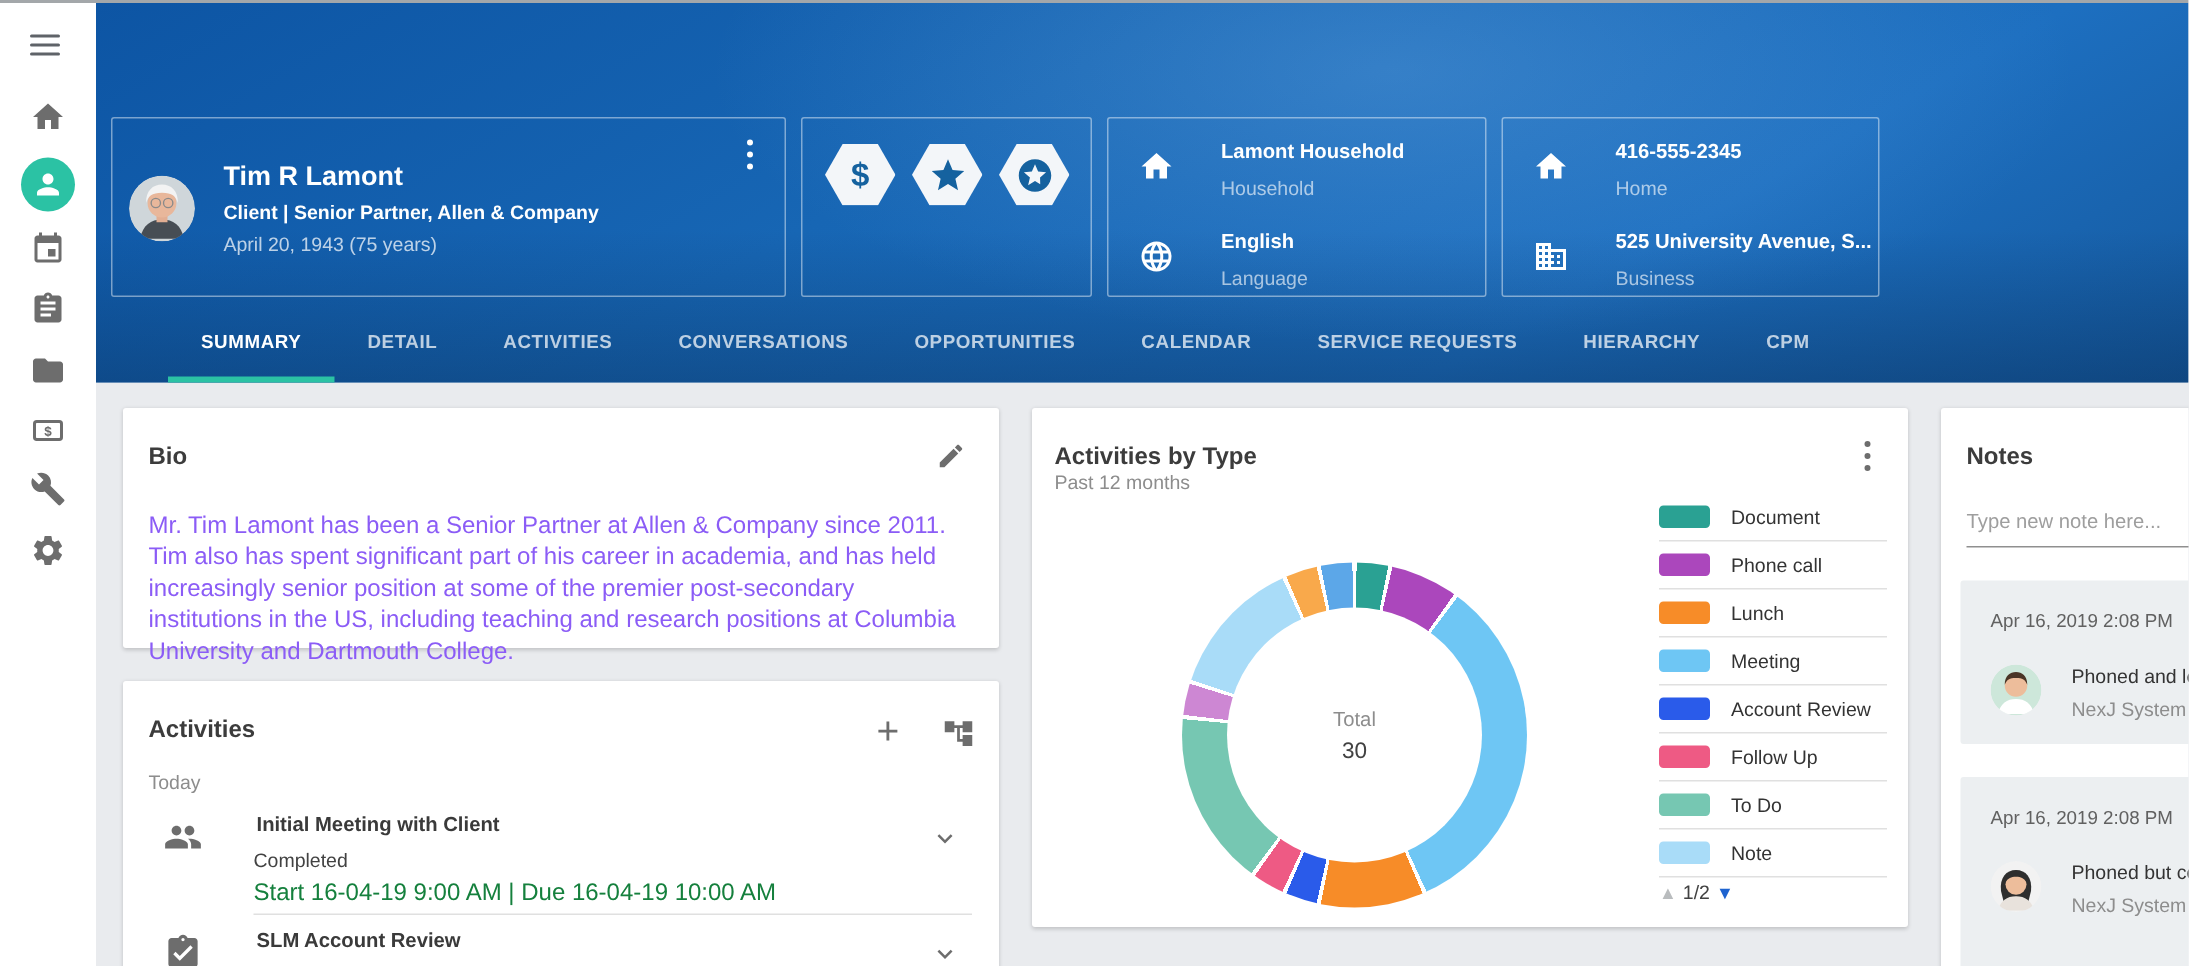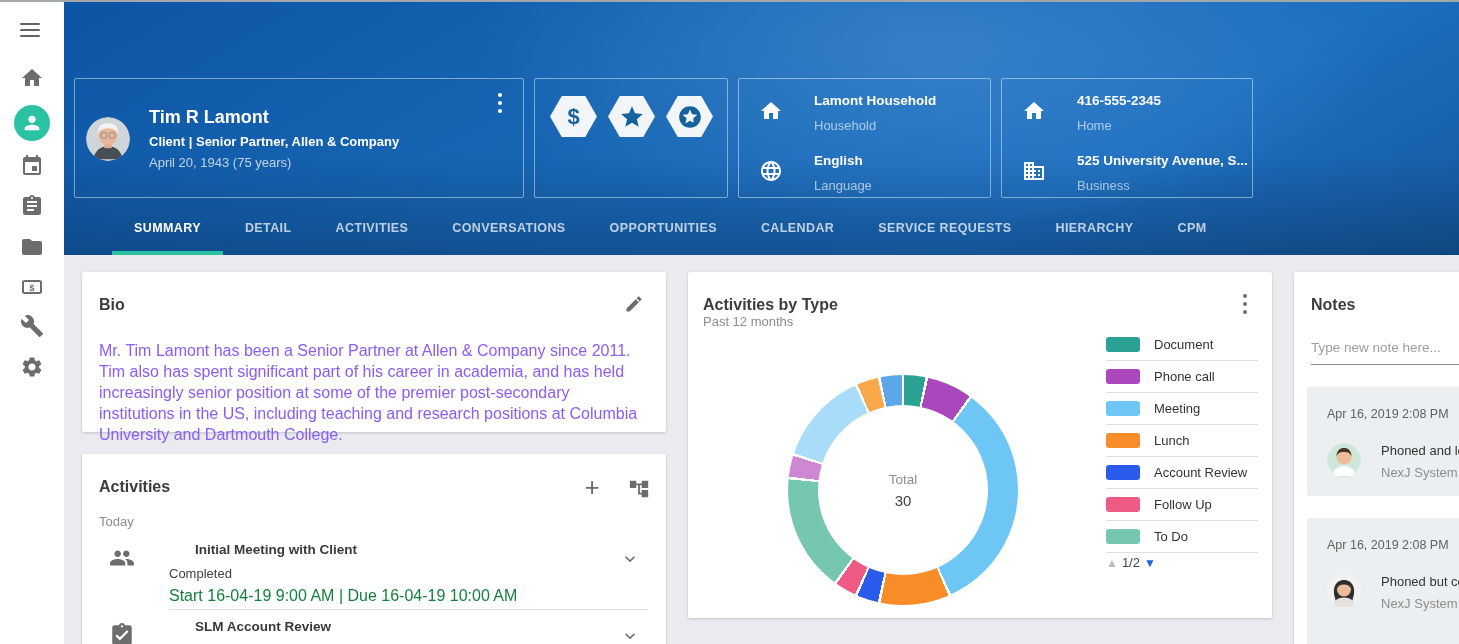--- a/index.html
+++ b/index.html
@@ -80,21 +80,21 @@
   .edit-ic svg { width:20px; height:20px; fill:#6d6d6d; }
 
   .act-card { top:199px; width:584px; height:260px; padding:24px 18px 0 17px; }
   .act-plus { position:absolute; right:62px; top:22px; width:24px; height:24px; cursor:pointer; color:#6d6d6d; font-size:26px; font-weight:normal; line-height:22px; text-align:center; }
   .act-tree { position:absolute; right:16px; top:24px; width:22px; height:22px; cursor:pointer; }
   .act-tree svg { width:22px; height:22px; fill:#6d6d6d; }
   .act-group { margin-top:18px; font-size:13px; color:#8d8d8d; }
   .act-item { position:relative; min-height:76px; cursor:pointer; }
   .act-item .aicon { position:absolute; left:10px; top:12px; width:26px; height:26px; }
   .act-item .aicon svg { width:26px; height:26px; fill:#6d6d6d; }
-  .act-item .atitle { position:absolute; left:86px; top:9px; font-size:13.5px; font-weight:bold; color:#3a3a3a;padding-left:10px; }
+  .act-item .atitle { position:absolute; left:62px; top:9px; font-size:13.5px; font-weight:bold; color:#3a3a3a;padding-left:10px; }
   .act-item .astatus { position:absolute; left:70px; top:33px; font-size:13px; color:#424242; }
   .act-item .adates { position:absolute; left:70px; top:54px; font-size:16px; color:#15803d; }
   .act-item .chev { position:absolute; right:8px; top:16px; width:20px; height:20px; }
   .act-item .chev svg { width:20px; height:20px; fill:#6d6d6d; }
   .act-div { margin-left:70px; border-bottom:1px solid #e0e0e0; }
 
   
   .col2-card { left:624px; top:17px; width:584px; height:346px; padding:24px 18px 0 15px; }
   .chart-sub { font-size:13px; color:#8d8d8d; }
   .donut-wrap { position:absolute; left:100px; top:103px; width:230px; height:230px; }
@@ -354,38 +354,42 @@
     <div class="legend">
       <div class="lg-row">
           <span class="sw" style="background: rgb(42, 161, 147);"></span>
           <span class="lg-label">Document</span>
         </div>
       <div class="lg-row">
           <span class="sw" style="background: rgb(171, 71, 188);"></span>
           <span class="lg-label">Phone call</span>
         </div>
       <div class="lg-row">
+          <span class="sw" style="background: rgb(247, 140, 40);"></span>
+          <span class="lg-label">Lunch</span>
+        </div>
+      <div class="lg-row">
           <span class="sw" style="background: rgb(110, 198, 244);"></span>
           <span class="lg-label">Meeting</span>
         </div>
       <div class="lg-row">
-          <span class="sw" style="background: rgb(247, 140, 40);"></span>
-          <span class="lg-label">Lunch</span>
-        </div>
-      <div class="lg-row">
           <span class="sw" style="background: rgb(42, 91, 234);"></span>
           <span class="lg-label">Account Review</span>
         </div>
       <div class="lg-row">
           <span class="sw" style="background: rgb(238, 90, 132);"></span>
           <span class="lg-label">Follow Up</span>
         </div>
       <div class="lg-row">
           <span class="sw" style="background: rgb(118, 199, 178);"></span>
           <span class="lg-label">To Do</span>
+        </div>
+      <div class="lg-row">
+          <span class="sw" style="background: rgb(169, 220, 248);"></span>
+          <span class="lg-label">Note</span>
         </div>
       <div class="lg-pager">
         <span class="tri-up">▲</span>
         <span>1/2</span>
         <span class="tri-dn">▼</span>
       </div>
     </div>
   </section>
 
   <section class="card notes-card">

